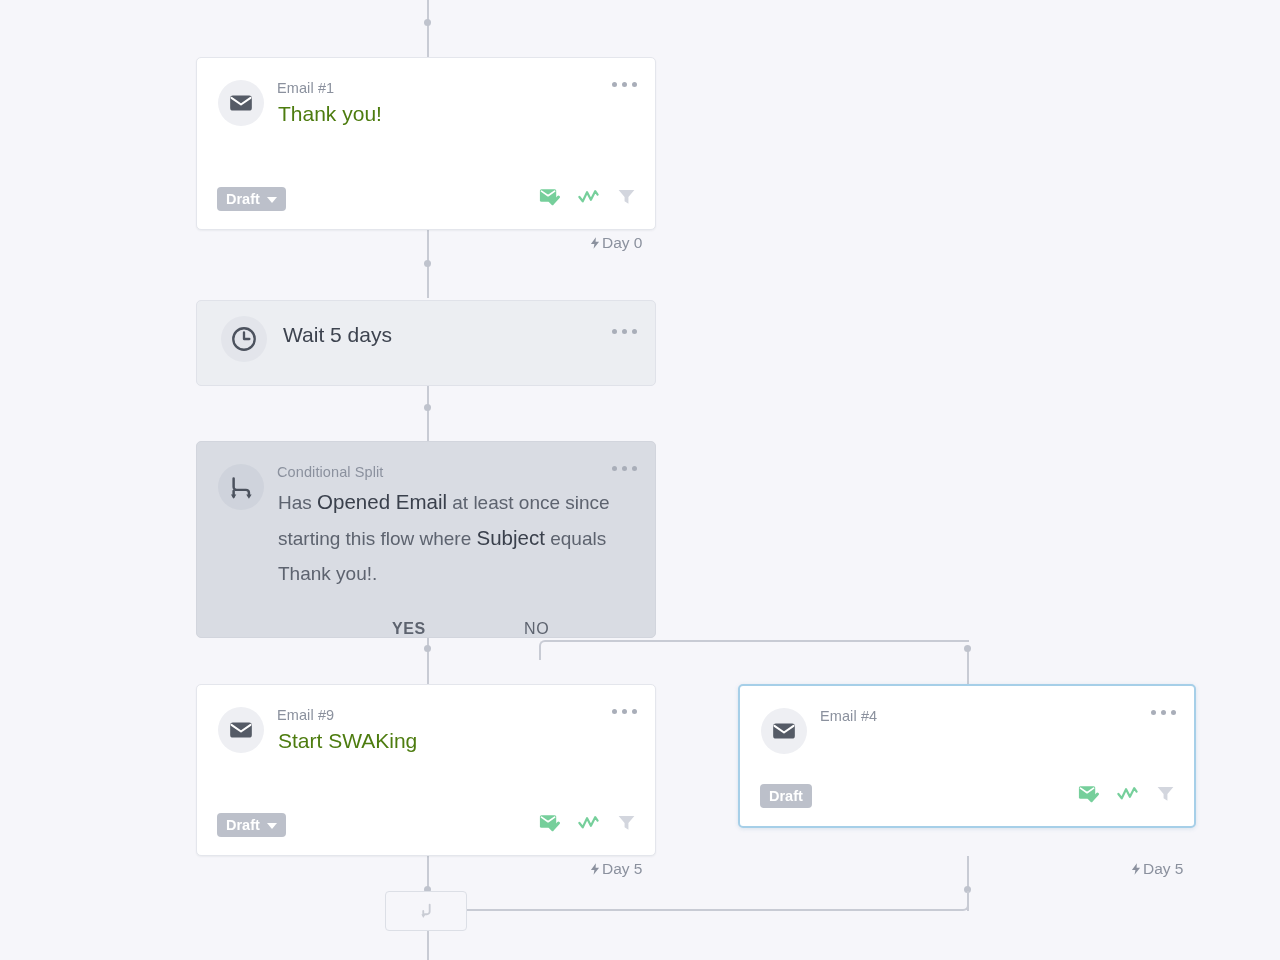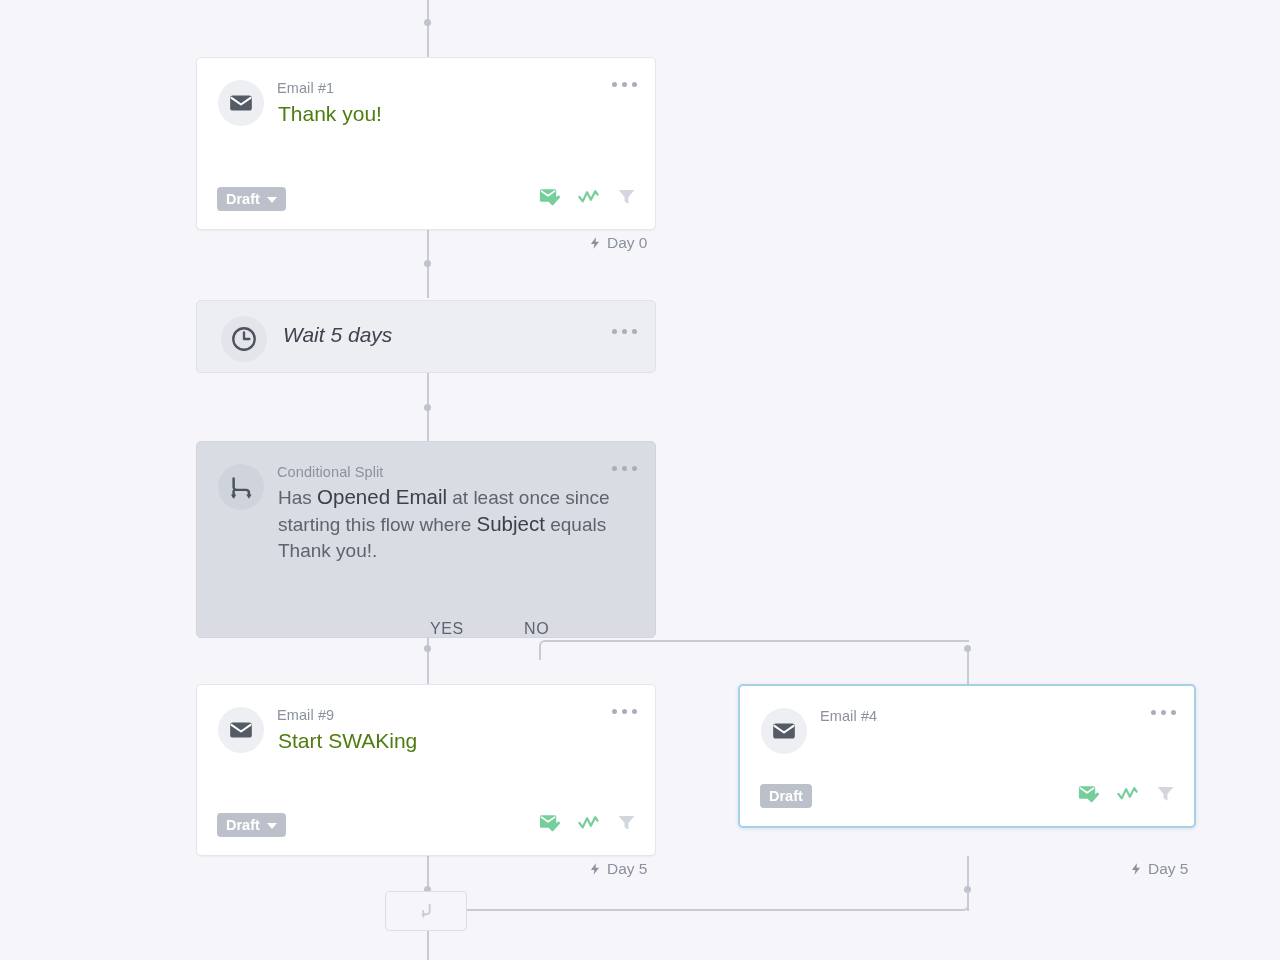--- a/index.html
+++ b/index.html
@@ -110,21 +110,21 @@
     font-size: 21px;
     color: #3d434f;
   }
 
   .split-body {
     position: absolute;
     left: 81px;
     top: 42px;
     width: 382px;
     font-size: 19px;
-    line-height: 26px;
+    line-height: 35px;
     color: #5d636f;
   }
   .split-body .strong { color: #3a404c; font-size: 20.5px; }
 
   
   .kebab {
     position: absolute;
     right: 18px;
     top: 24px;
     display: flex;
@@ -184,21 +184,20 @@
   }
   .footer-icons span { display: block; cursor: pointer; line-height: 0; }
 
   
   .day-label {
     position: absolute;
     font-size: 15.5px;
     color: #8b919e;
     display: flex;
     align-items: center;
-    gap: 5px;
     white-space: nowrap;
   }
 
   
   .branch-label {
     position: absolute;
     font-size: 16px;
     color: #5d636f;
     letter-spacing: .6px;
   }
@@ -292,21 +291,21 @@
     </div>
   </div>
 
   <div class="day-label" style="left:588px; top:234px;">
     <svg width="14" height="16" viewBox="0 0 24 24">
         <path d="M13.5 2 L5 13.5 H11 L9.5 22 L19 10 H13 Z" fill="#8b919e"></path>
       </svg>
     <span>Day 0</span>
   </div>
 
-  <div class="node node-wait" style="left:196px; top:300px; width:460px; height:73px;font-style:italic;">
+  <div class="node node-wait" style="left:196px; top:300px; width:460px; height:86px;">
     <div class="icon-disc">
       <svg width="28" height="28" viewBox="0 0 24 24">
         <circle cx="12" cy="12" r="9.2" fill="none" stroke="#4c525e" stroke-width="2"></circle>
         <path d="M12 6.4 V12 H16.6" stroke="#4c525e" stroke-width="2" fill="none" stroke-linecap="round" stroke-linejoin="round"></path>
       </svg>
     </div>
     <div class="node-title">Wait 5 days</div>
     <div class="kebab">
         <i></i>
         <i></i>
@@ -329,21 +328,21 @@
         <i></i>
         <i></i>
       </div>
     <div class="split-body">
       <span>Has </span><span class="strong">Opened Email</span><span> at least once</span>
       <span>since starting this flow where </span><span class="strong">Subject</span>
       <span>equals Thank you!.</span>
     </div>
   </div>
 
-  <div class="branch-label" style="left:430px; top:620px;">YES</div>
+  <div class="branch-label" style="left:392px; top:620px;font-weight:bold;">YES</div>
   <div class="branch-label" style="left:524px; top:620px;text-align:center;">NO</div>
 
   <div class="node node-email" style="left:196px; top:684px; width:460px; height:172px;">
     <div class="icon-disc">
       <svg width="26" height="26" viewBox="0 0 24 24">
         <rect x="2" y="5" width="20" height="14" rx="2.5" fill="#555b66"></rect>
         <path d="M3.2 7.3 L12 13.4 L20.8 7.3" stroke="#ffffff" stroke-width="1.9" fill="none" stroke-linecap="round" stroke-linejoin="round"></path>
       </svg>
     </div>
     <div class="node-kicker">Email #9</div>

